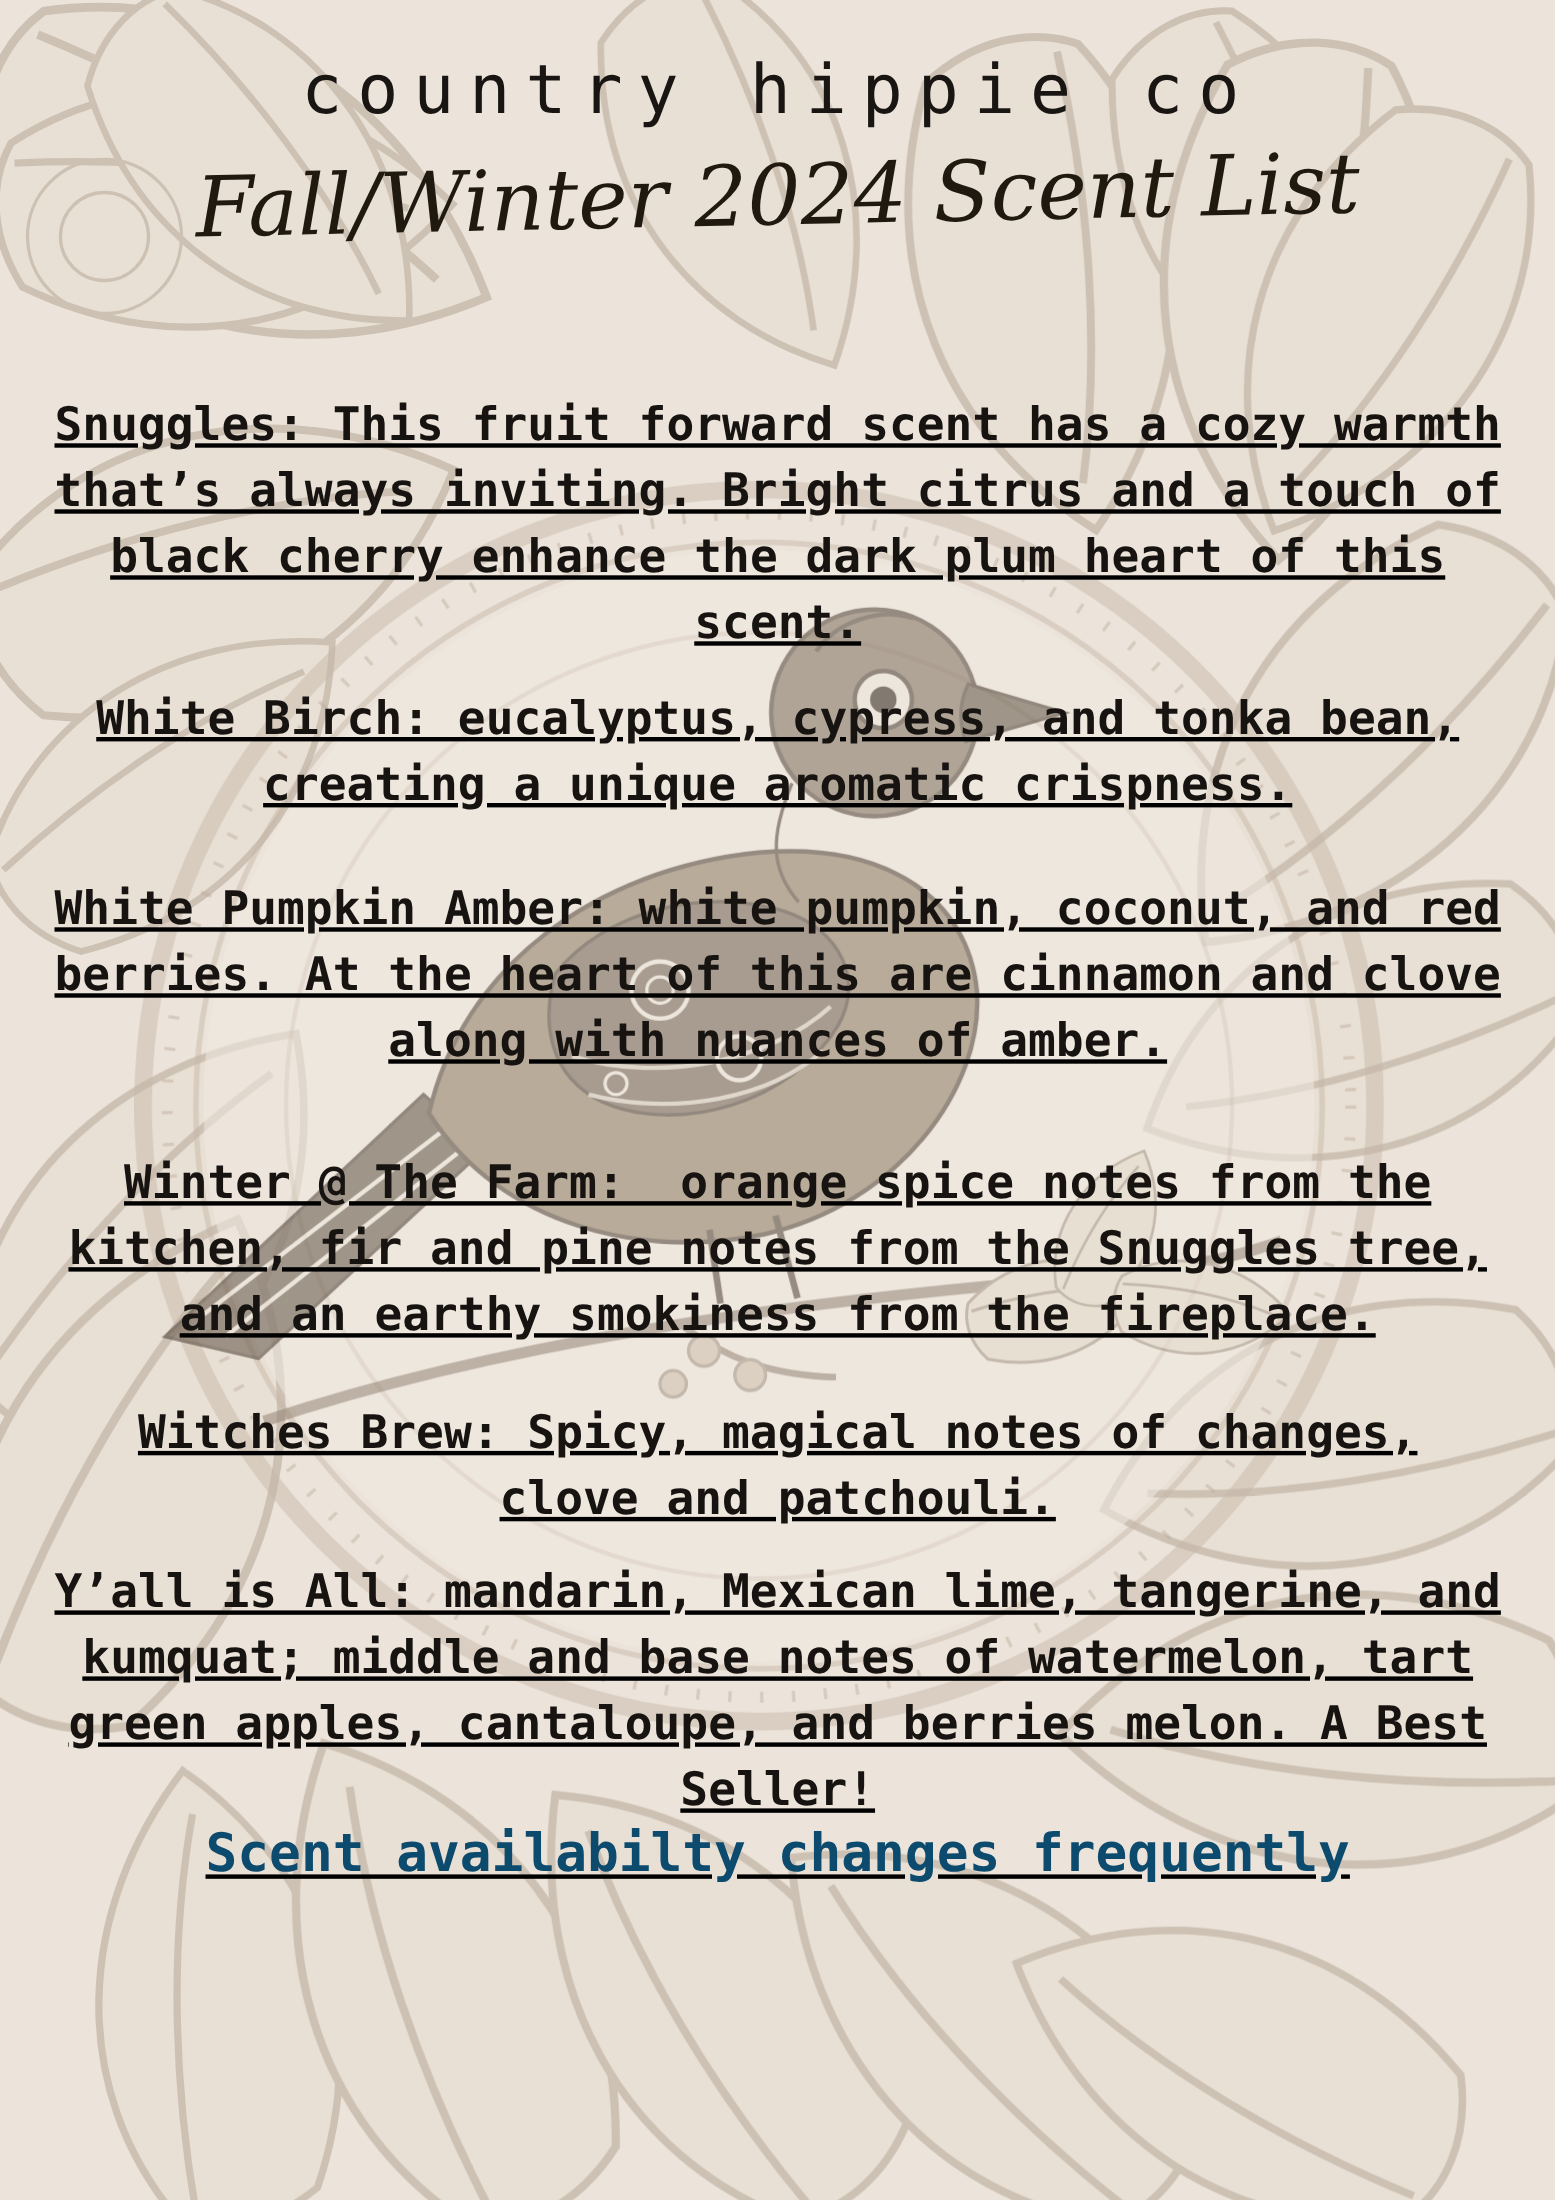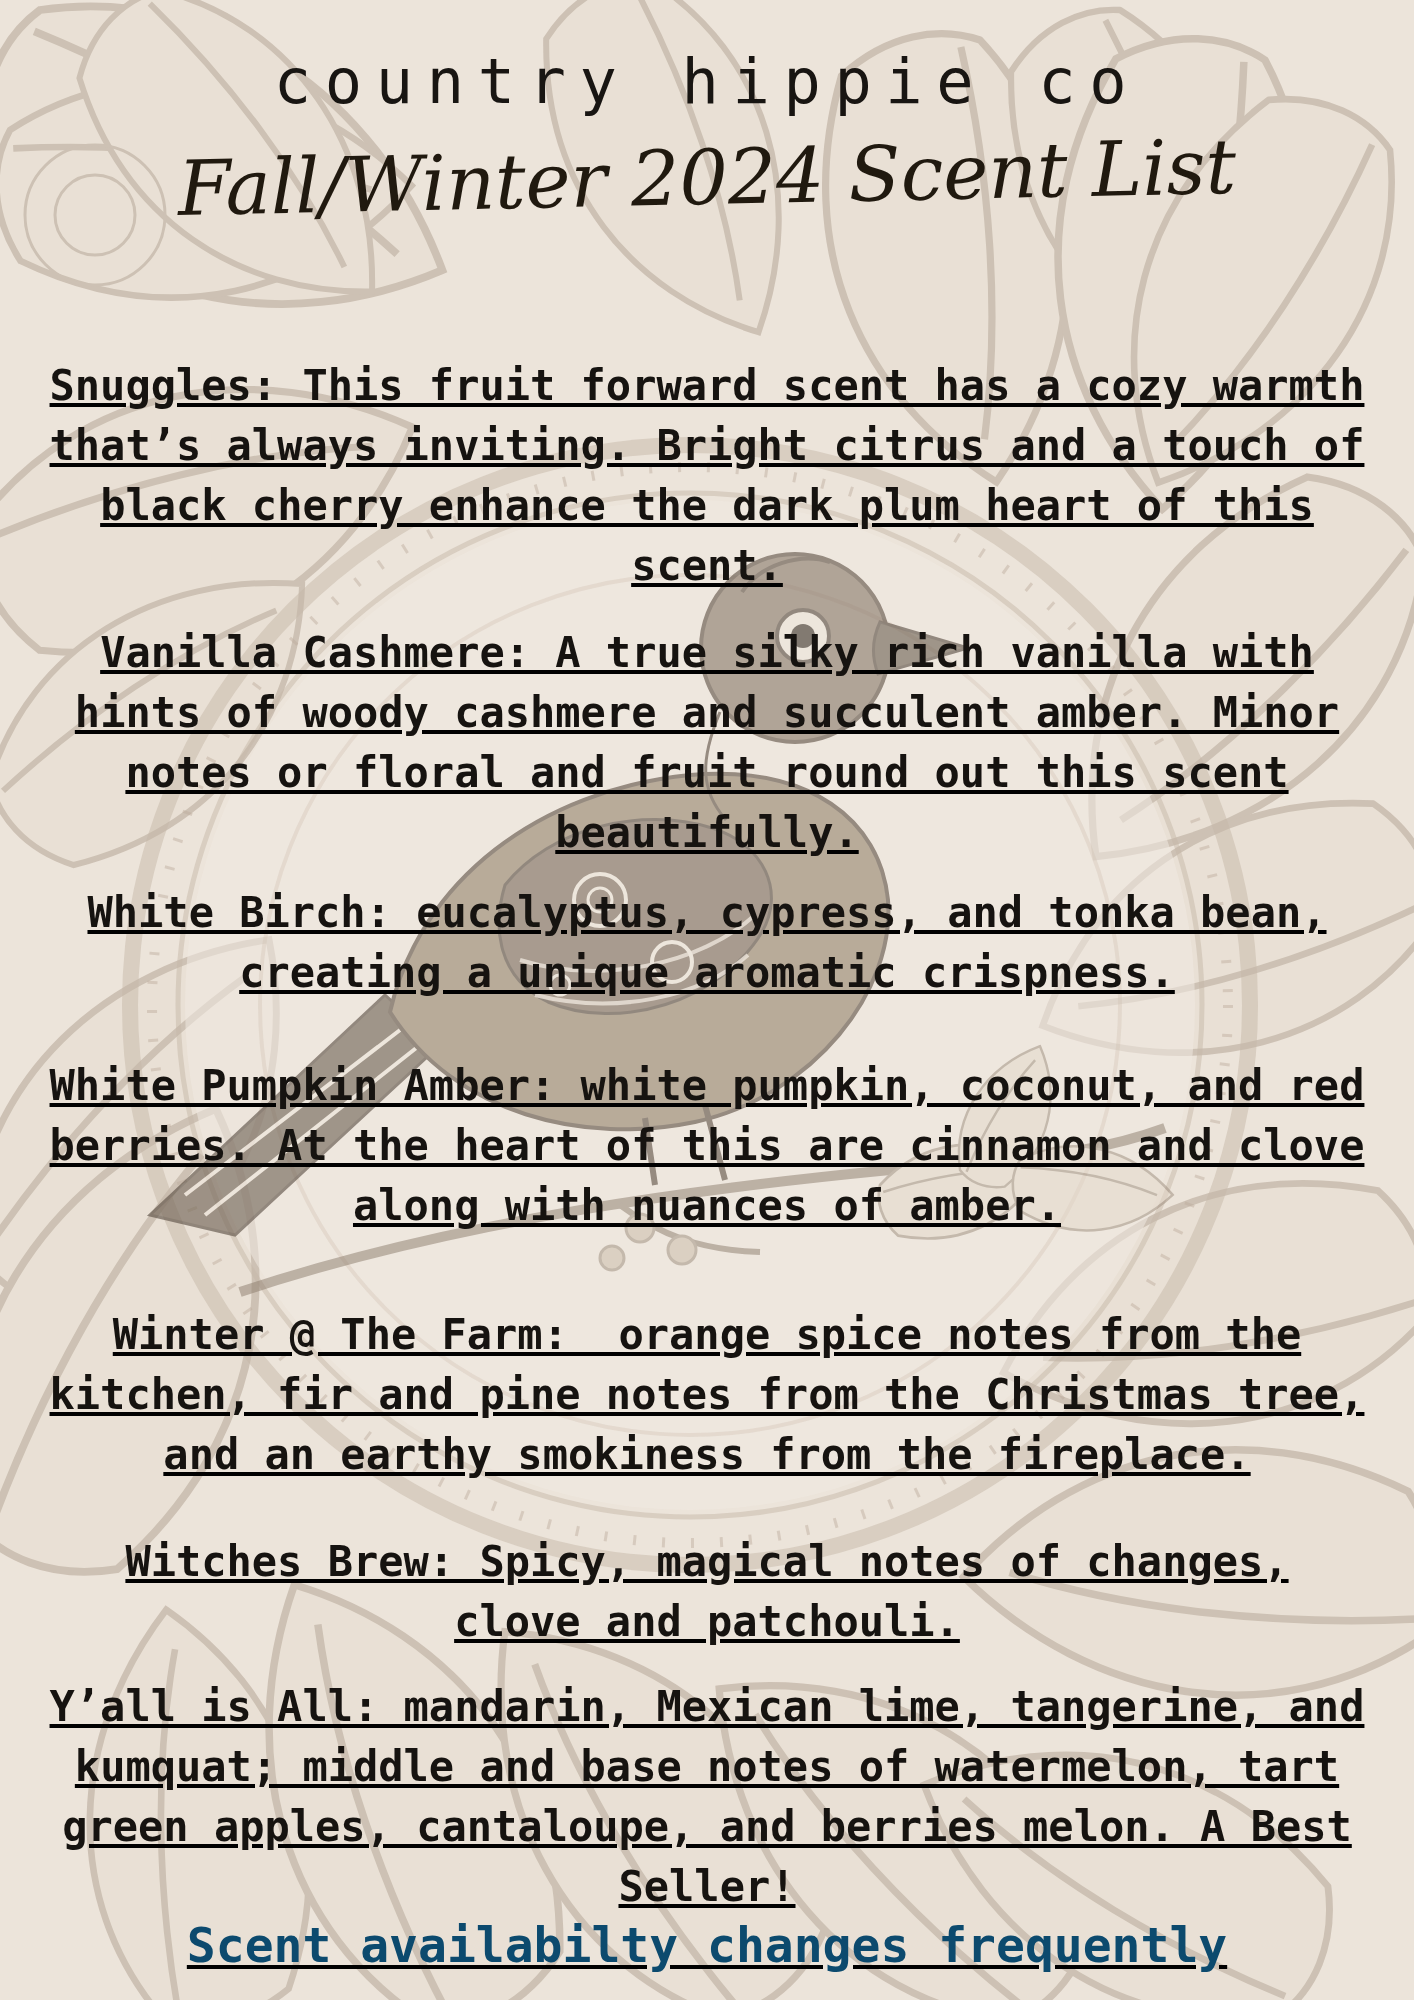--- a/index.html
+++ b/index.html
@@ -119,31 +119,27 @@
   <header>
     <h1 class="brand">country hippie co</h1>
     <div class="script">Fall/Winter 2024 Scent List</div>
   </header>
 
   <main class="scents">
     <p class="scent s1">Snuggles: This fruit forward scent has a cozy warmth
 that’s always inviting. Bright citrus and a touch of
 black cherry enhance the dark plum heart of this
 scent.</p>
-    <p class="scent s2">Vanilla Cashmere: A true silky rich vanilla with
-hints of woody cashmere and succulent amber. Minor
-notes or floral and fruit round out this scent
-beautifully.</p>
     <p class="scent s3">White Birch: eucalyptus, cypress, and tonka bean,
 creating a unique aromatic crispness.</p>
     <p class="scent s4">White Pumpkin Amber: white pumpkin, coconut, and red
 berries. At the heart of this are cinnamon and clove
 along with nuances of amber.</p>
     <p class="scent s5">Winter @ The Farm:  orange spice notes from the
-kitchen, fir and pine notes from the Christmas tree,
+kitchen, fir and pine notes from the Snuggles tree,
 and an earthy smokiness from the fireplace.</p>
     <p class="scent s6">Witches Brew: Spicy, magical notes of changes,
 clove and patchouli.</p>
     <p class="scent s7">Y’all is All: mandarin, Mexican lime, tangerine, and
 kumquat; middle and base notes of watermelon, tart
 green apples, cantaloupe, and berries melon. A Best
 Seller!</p>
     <p class="footer-note">Scent availabilty changes frequently</p>
   </main>
 

